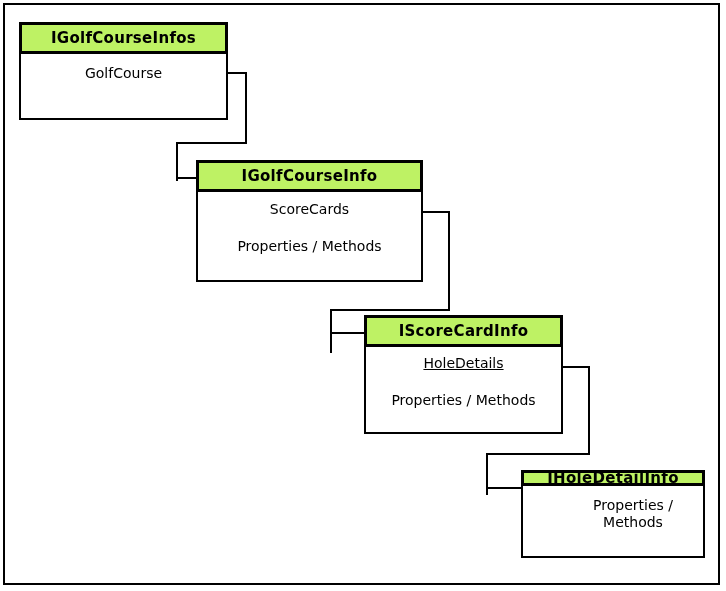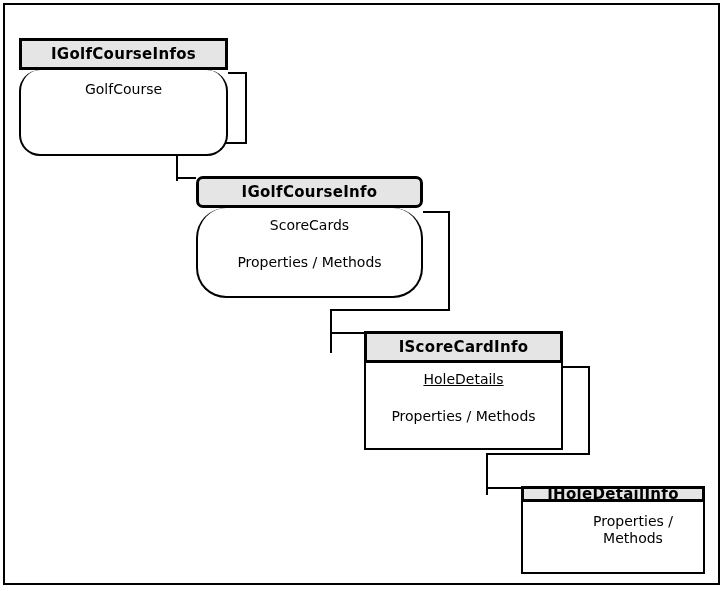--- a/index.html
+++ b/index.html
@@ -31,29 +31,28 @@
   
   .iface-box {
     position: absolute;
     box-sizing: border-box;
     background: #ffffff;
     z-index: 5;
   }
   .iface-header {
     box-sizing: border-box;
     border: 3px solid #000000;
-    background: #e5e5e5;
+    background: #bef264;
     text-align: center;
     font-weight: bold;
     color: #000000;
     display: flex;
     align-items: center;
     justify-content: center;
     letter-spacing: 0.3px;
-    margin-top: 16px;
   }
   .iface-body {
     box-sizing: border-box;
     border: 2px solid #000000;
     border-top: none;
     background: #ffffff;
     position: relative;
   }
   .member {
     position: absolute;
@@ -100,28 +99,28 @@
   <div>
     <div class="seg seg-h" style="left:530px; top:366px; width:60px;"></div>
     <div class="seg seg-v" style="left:588px; top:366px; height:89px;"></div>
     <div class="seg seg-h" style="left:486px; top:453px; width:104px;"></div>
     <div class="seg seg-v" style="left:486px; top:453px; height:42px;"></div>
     <div class="seg seg-h" style="left:486px; top:487px; width:40px;"></div>
   </div>
 
   <div class="iface-box" style="left:19px; top:22px; width:209px; height:102px;">
     <div class="iface-header" style="height:32px; font-size:15px;">IGolfCourseInfos</div>
-    <div class="iface-body" style="height:86px;border-radius:21px;">
+    <div class="iface-body" style="height:66px;">
       <div class="member" style="top:11px; font-size:14px;">GolfCourse</div>
     </div>
   </div>
 
   <div class="iface-box" style="left:196px; top:160px; width:227px; height:122px;">
-    <div class="iface-header" style="height:32px; font-size:15px;border-radius:7px;">IGolfCourseInfo</div>
-    <div class="iface-body" style="height:90px;border-radius:30px;">
+    <div class="iface-header" style="height:32px; font-size:15px;">IGolfCourseInfo</div>
+    <div class="iface-body" style="height:90px;">
       <div class="member" style="top:9px; font-size:14px;">ScoreCards</div>
       <div class="member" style="top:46px; font-size:14px;">Properties / Methods</div>
     </div>
   </div>
 
   <div class="iface-box" style="left:364px; top:315px; width:199px; height:119px;">
     <div class="iface-header" style="height:32px; font-size:15px;">IScoreCardInfo</div>
     <div class="iface-body" style="height:87px;">
       <div class="member" style="top:8px; font-size:14px;text-decoration:underline;">HoleDetails</div>
       <div class="member" style="top:45px; font-size:14px;">Properties / Methods</div>

